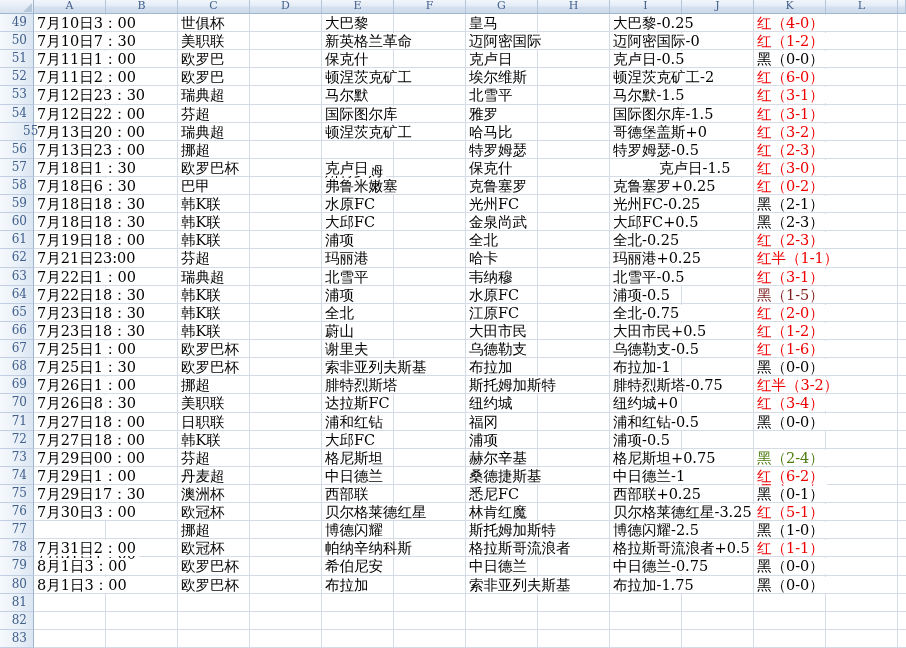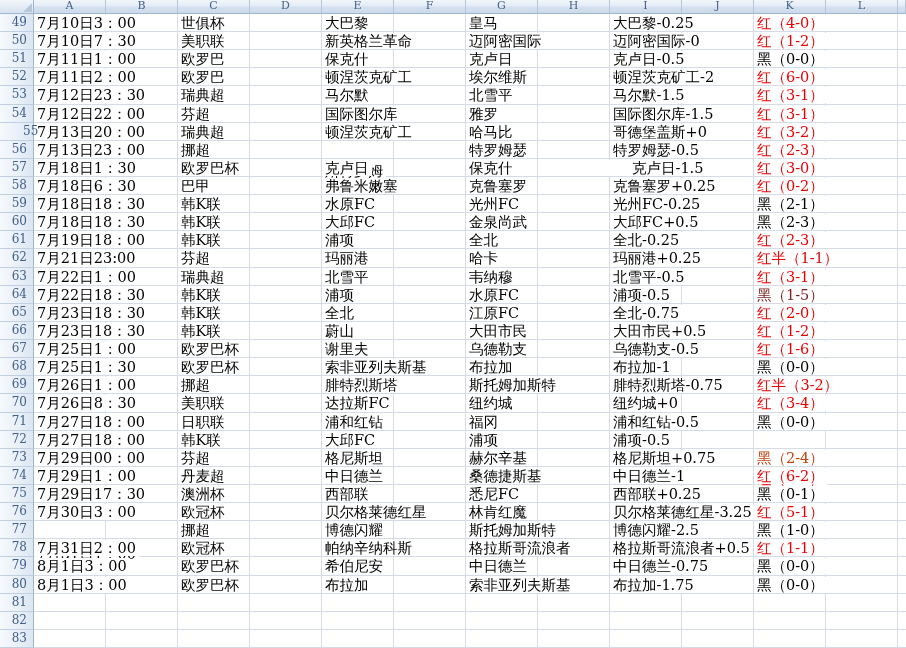--- a/index.html
+++ b/index.html
@@ -132,21 +132,21 @@
     <div class="cell" style="left: 323px; top: 141.8px; margin-top: 21px;">斯特罗姆</div>
     <div class="cell" style="left: 467px; top: 141.8px;">特罗姆瑟</div>
     <div class="cell" style="left: 611px; top: 141.8px;">特罗姆瑟-0.5</div>
     <div class="cell" style="left: 755px; top: 141.8px; color: rgb(238, 0, 0);">红（2-3）</div>
     <div class="hline" style="top: 176.029px;"></div>
     <div class="rowhdr" style="top: 158.914px; height: 18.1143px; line-height: 17.1143px;">57</div>
     <div class="cell" style="left: 35px; top: 159.914px;">7月18日1：30</div>
     <div class="cell" style="left: 179px; top: 159.914px;">欧罗巴杯</div>
     <div class="cell" style="left: 323px; top: 159.914px;">克卢日</div>
     <div class="cell" style="left: 467px; top: 159.914px;">保克什</div>
-    <div class="cell" style="left: 584px; top: 159.914px; padding-left: 48px;">克卢日-1.5</div>
+    <div class="cell" style="left: 611px; top: 159.914px; padding-left: 48px;">克卢日-1.5</div>
     <div class="cell" style="left: 755px; top: 159.914px; color: rgb(238, 0, 0);">红（3-0）</div>
     <div class="hline" style="top: 194.143px;"></div>
     <div class="rowhdr" style="top: 177.029px; height: 18.1143px; line-height: 17.1143px;">58</div>
     <div class="cell" style="left: 35px; top: 178.029px;">7月18日6：30</div>
     <div class="cell" style="left: 179px; top: 178.029px;">巴甲</div>
     <div class="cell" style="left: 323px; top: 178.029px;">弗鲁米嫩塞</div>
     <div class="cell" style="left: 467px; top: 178.029px;">克鲁塞罗</div>
     <div class="cell" style="left: 611px; top: 178.029px;">克鲁塞罗+0.25</div>
     <div class="cell" style="left: 755px; top: 178.029px; color: rgb(238, 0, 0);">红（0-2）</div>
     <div class="hline" style="top: 212.257px;"></div>
@@ -261,21 +261,21 @@
     <div class="cell" style="left: 467px; top: 431.629px;">浦项</div>
     <div class="cell" style="left: 611px; top: 431.629px;">浦项-0.5</div>
     <div class="cell" style="left: 755px; top: 431.629px; color: rgb(238, 0, 0); margin-top: 39px;">红（0-1）</div>
     <div class="hline" style="top: 465.857px;"></div>
     <div class="rowhdr" style="top: 448.743px; height: 18.1143px; line-height: 17.1143px;">73</div>
     <div class="cell" style="left: 35px; top: 449.743px;">7月29日00：00</div>
     <div class="cell" style="left: 179px; top: 449.743px;">芬超</div>
     <div class="cell" style="left: 323px; top: 449.743px;">格尼斯坦</div>
     <div class="cell" style="left: 467px; top: 449.743px;">赫尔辛基</div>
     <div class="cell" style="left: 611px; top: 449.743px;">格尼斯坦+0.75</div>
-    <div class="cell" style="left: 755px; top: 449.743px; color: #c2410c;">黑（2-4）</div>
+    <div class="cell" style="left: 755px; top: 449.743px; color: #4d7c0f;">黑（2-4）</div>
     <div class="hline" style="top: 483.971px;"></div>
     <div class="rowhdr" style="top: 466.857px; height: 18.1143px; line-height: 17.1143px;">74</div>
     <div class="cell" style="left: 35px; top: 467.857px;">7月29日1：00</div>
     <div class="cell" style="left: 179px; top: 467.857px;">丹麦超</div>
     <div class="cell" style="left: 323px; top: 467.857px;">中日德兰</div>
     <div class="cell" style="left: 467px; top: 467.857px;">桑德捷斯基</div>
     <div class="cell" style="left: 611px; top: 467.857px;">中日德兰-1</div>
     <div class="cell" style="left: 755px; top: 467.857px; color: rgb(238, 0, 0);">红（6-2）</div>
     <div class="hline" style="top: 502.086px;"></div>
     <div class="rowhdr" style="top: 484.971px; height: 18.1143px; line-height: 17.1143px;">75</div>

